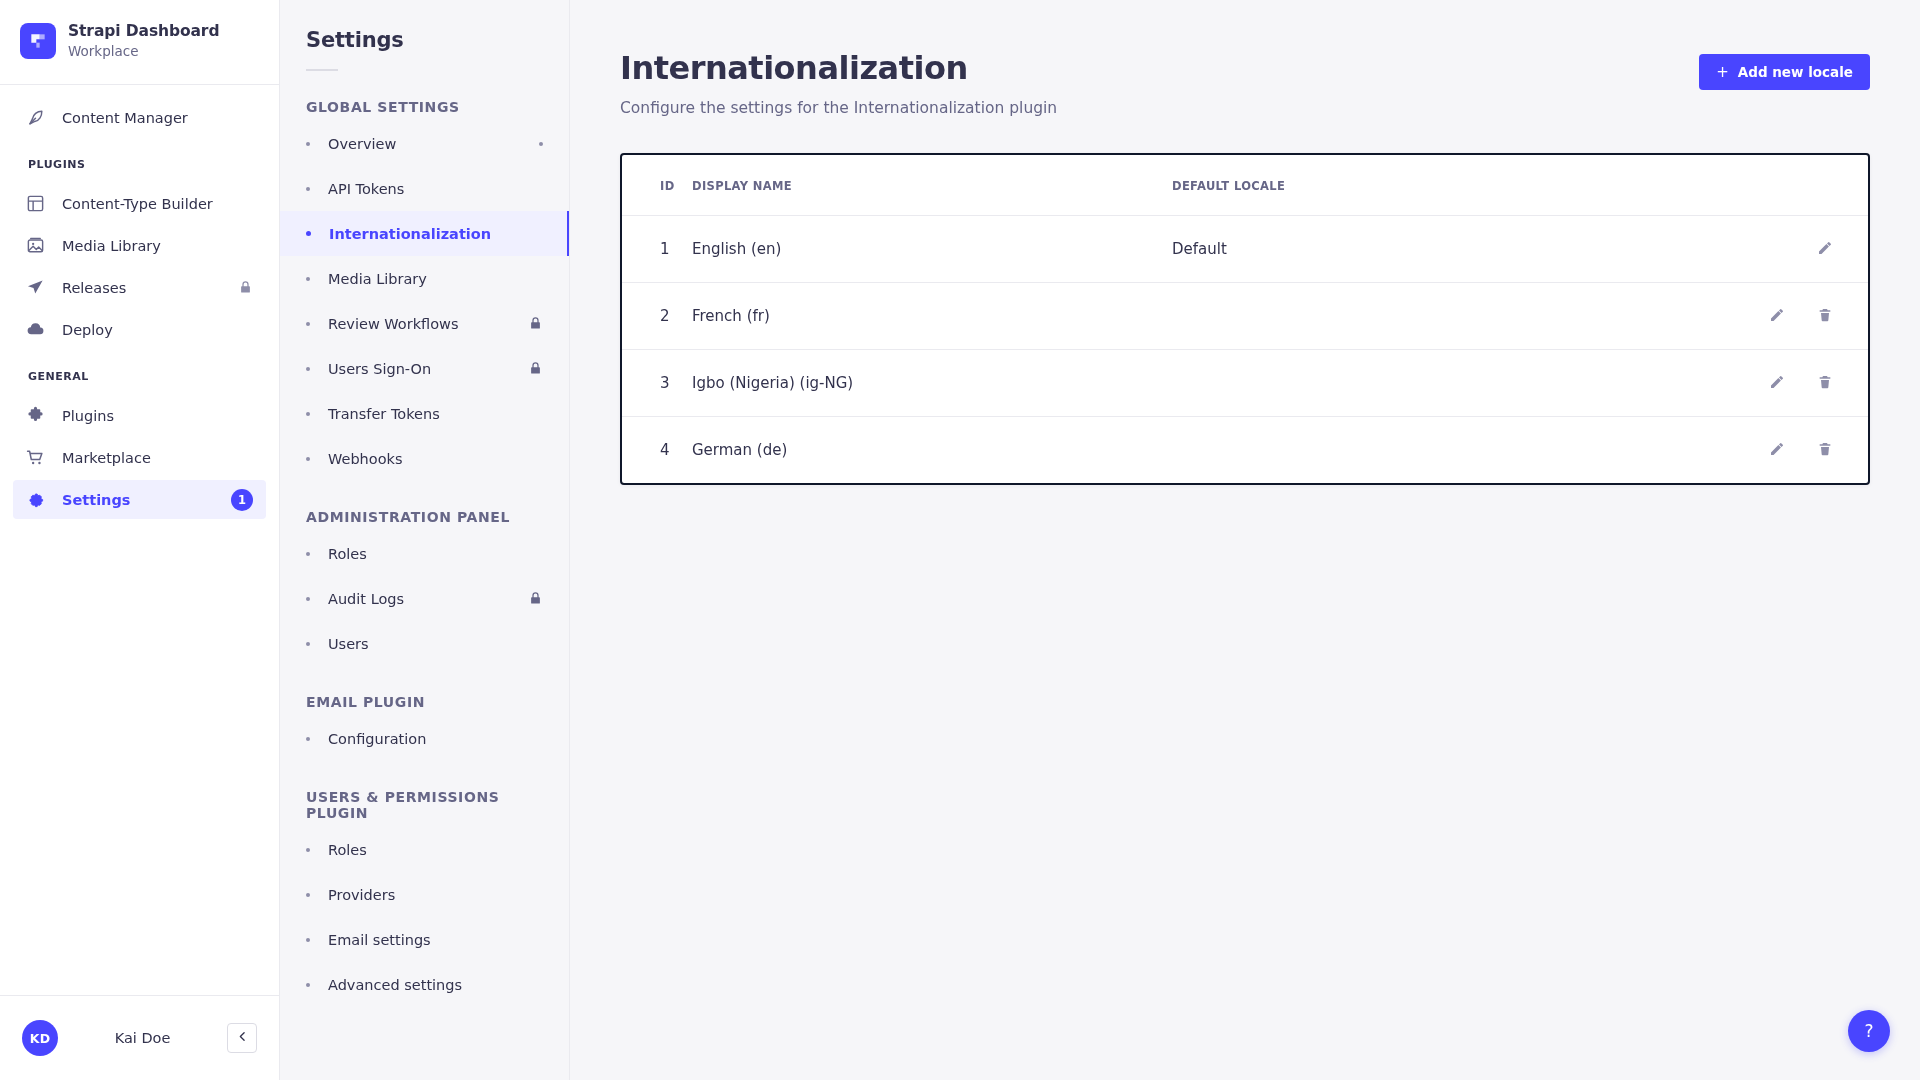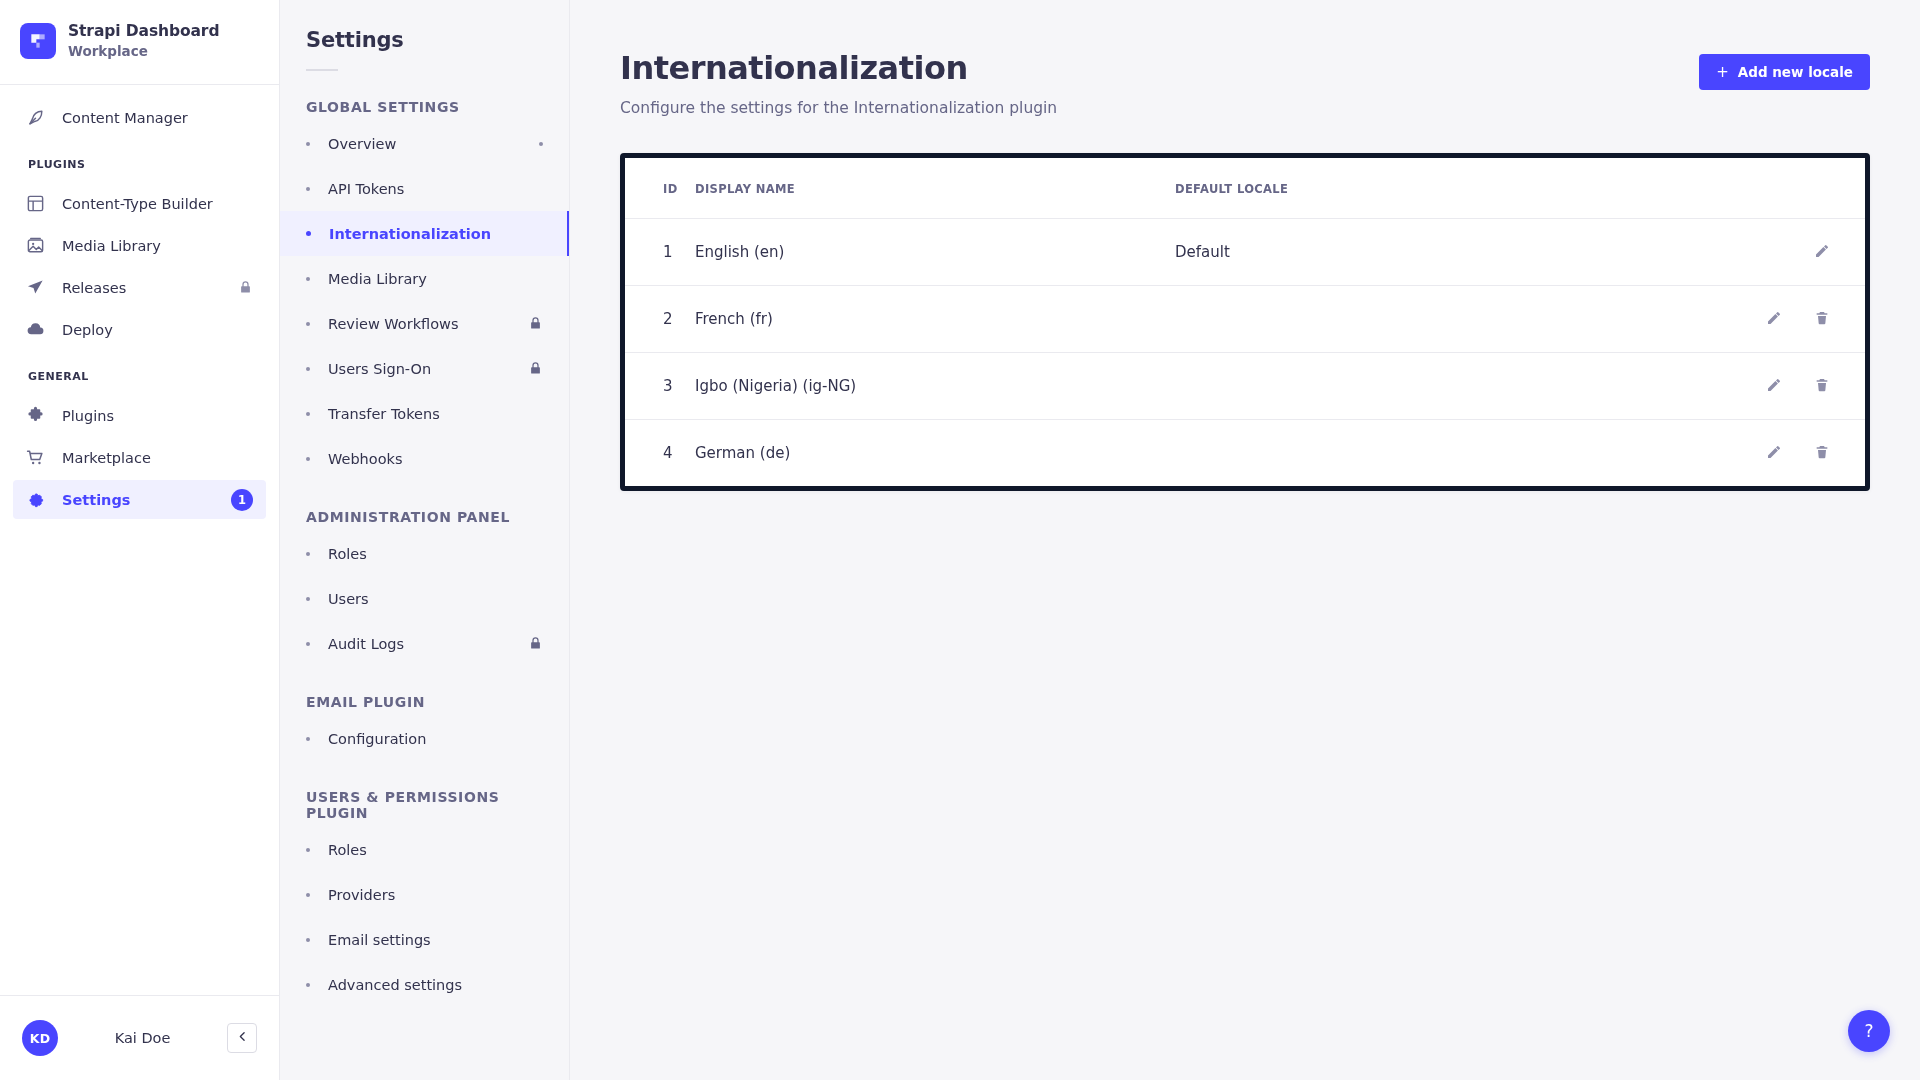--- a/index.html
+++ b/index.html
@@ -28,21 +28,21 @@
     height: 85px;
   }
   .brand-logo {
     width: 36px; height: 36px; border-radius: 8px;
     background: #4945ff;
     display: flex; align-items: center; justify-content: center;
     flex-shrink: 0;
   }
   .brand-text { display: flex; flex-direction: column; gap: 1px; line-height: 1.25; }
   .brand-title { font-size: 15.5px; font-weight: 700; color: #32324d; letter-spacing: -0.1px; }
-  .brand-sub { font-size: 13.5px; color: #666687; font-weight: 700; }
+  .brand-sub { font-size: 13.5px; color: #666687; font-weight: 400; }
 
   .nav-scroll { flex: 1; padding-top: 10px; overflow: hidden; }
   .nav-section-label {
     font-size: 11px; font-weight: 700; letter-spacing: 0.5px;
     color: #32324d; text-transform: uppercase;
     padding: 18px 0 10px 28px;
   }
   .nav-item {
     display: flex; align-items: center; gap: 17px;
     height: 39px;
@@ -145,21 +145,21 @@
     font-size: 13.5px; font-weight: 700;
     font-family: inherit;
     cursor: pointer; white-space: nowrap;
     margin-top: 6px;
   }
   .btn-plus { font-size: 15px; font-weight: 400; line-height: 1; display: inline-block; }
 
   .table-wrap {
     margin: 36px 50px 0 50px;
     background: #fff;
-    border: 5px solid #0f172a;
+    border: 2px solid #0f172a;
     border-radius: 4px;
     box-shadow: 0 1px 4px rgba(33,33,52,0.05);
     overflow: hidden;
   }
   table { width: 100%; border-collapse: collapse; }
   thead th {
     text-align: left;
     font-size: 11.5px; font-weight: 600; letter-spacing: 0.35px;
     color: #666687; text-transform: uppercase;
     padding: 24px 0 22px 0;
@@ -385,31 +385,31 @@
     <div class="sub-section">
       <div class="sub-section-label">ADMINISTRATION PANEL</div>
 
       <div class="sub-item">
         <span class="bullet"></span>
         <span class="sub-label">Roles</span>
       </div>
 
       <div class="sub-item">
         <span class="bullet"></span>
-        <span class="sub-label">Users</span>
-      </div>
-
-      <div class="sub-item">
-        <span class="bullet"></span>
         <span class="sub-label">Audit Logs</span>
         <span class="sub-lock">
           <svg viewBox="0 0 24 24" width="15" height="15" fill="#666687">
             <path d="M7 10V7a5 5 0 0110 0v3h1a1 1 0 011 1v8a1 1 0 01-1 1H6a1 1 0 01-1-1v-8a1 1 0 011-1h1zm2 0h6V7a3 3 0 00-6 0v3z"></path>
           </svg>
         </span>
+      </div>
+
+      <div class="sub-item">
+        <span class="bullet"></span>
+        <span class="sub-label">Users</span>
       </div>
     </div>
 
     <div class="sub-section">
       <div class="sub-section-label">EMAIL PLUGIN</div>
       <div class="sub-item">
         <span class="bullet"></span>
         <span class="sub-label">Configuration</span>
       </div>
     </div>

